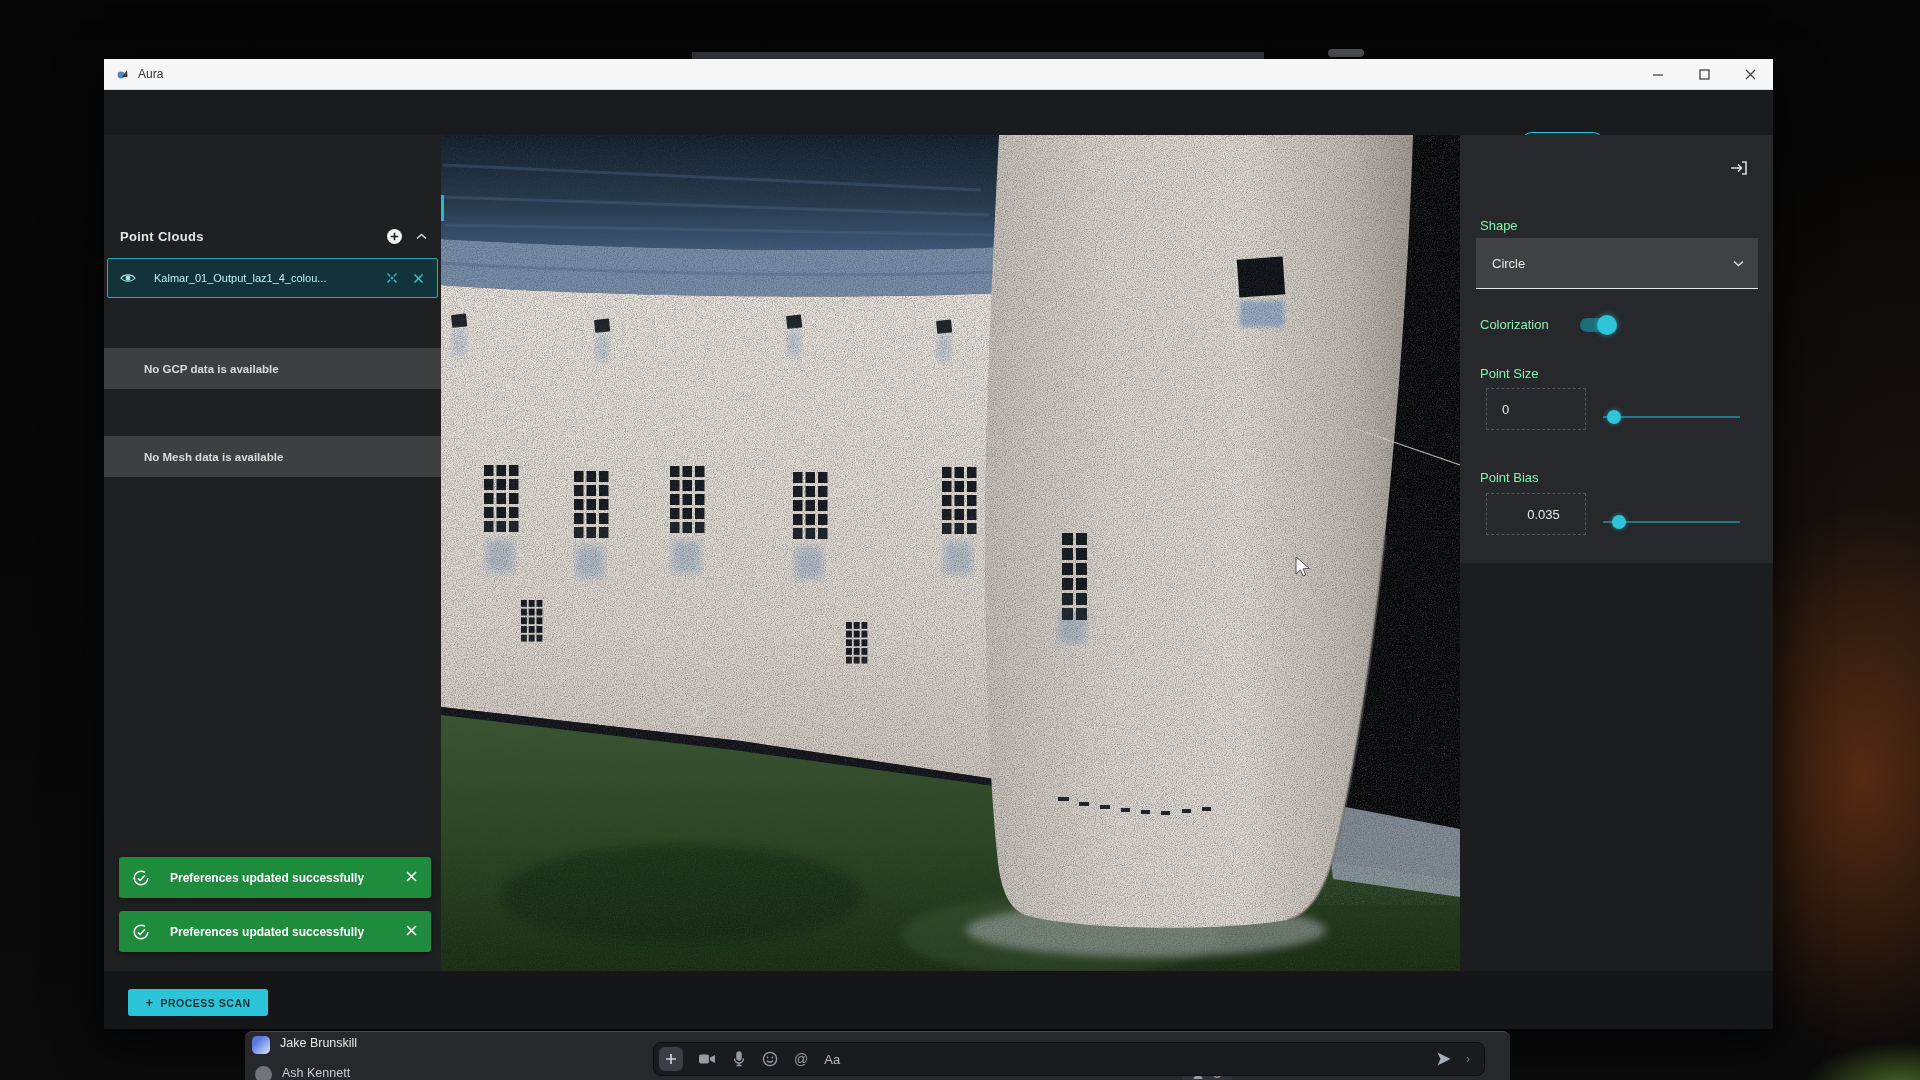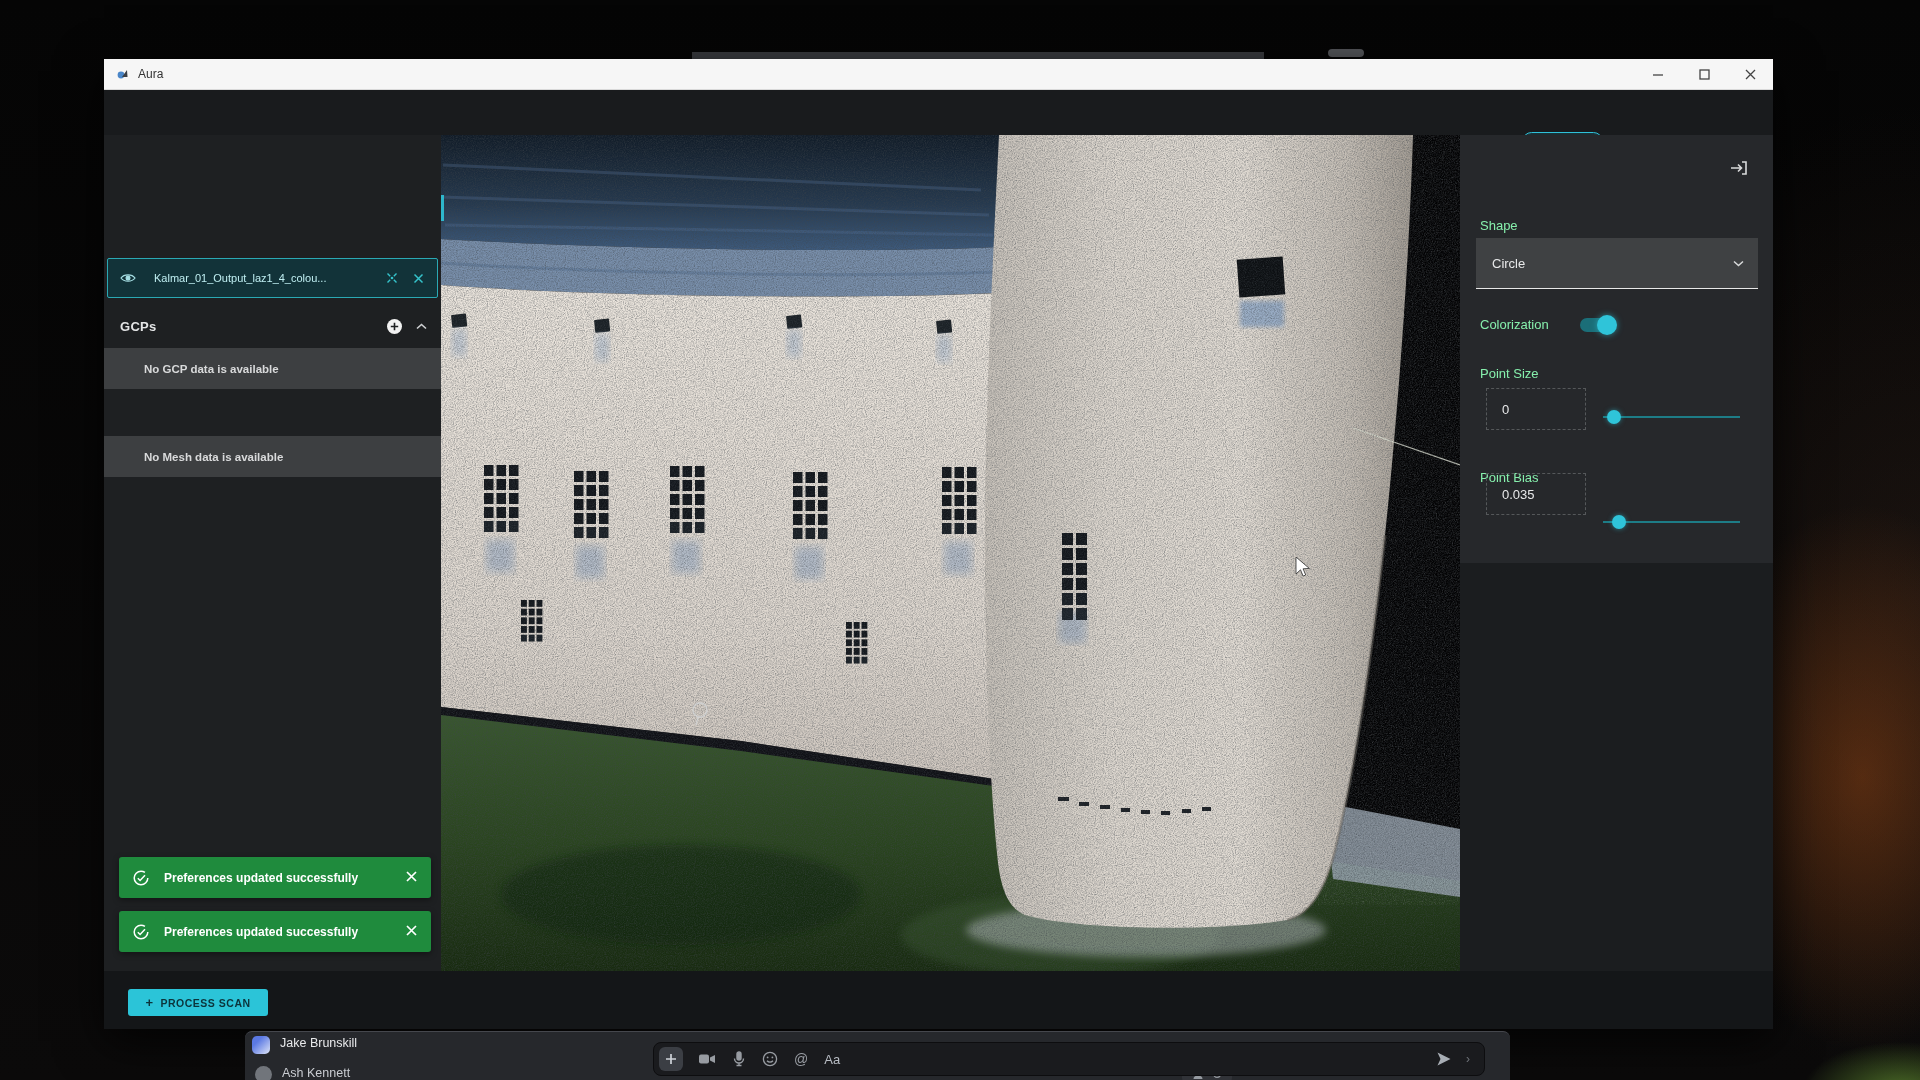--- a/index.html
+++ b/index.html
@@ -45,21 +45,21 @@
              display:flex; align-items:center; }
   #pc-item-label { font-size:11px; color:#bfeef1; margin-left:18px; width:232px; overflow:hidden;
                    white-space:nowrap; }
   .empty-row { position:absolute; left:0; width:337px; height:41px; background:#3d3f41;
                display:flex; align-items:center;font-weight:bold; }
   .empty-row span { font-size:11.5px; color:#d9dadb; margin-left:40px; }
 
   
   .toast { position:absolute; left:15px; width:312px; height:41px; background:#1f8b3d;
            border-radius:3px; display:flex; align-items:center; box-shadow:0 2px 6px rgba(0,0,0,.4); }
-  .toast-msg { font-size:12px; font-weight:bold; color:#fff; margin-left:14px; }
+  .toast-msg { font-size:12px; font-weight:bold; color:#fff; margin-left:20px; }
   .toast-x { position:absolute; right:13px; top:13px; }
   #bottom-strip { left:0; top:912px; width:1669px; height:58px; background:#141618; }
   #process-scan { position:absolute; left:24px; top:18px; width:140px; height:27px;
       background:#2bc4d8; border-radius:3px; display:flex; align-items:center; justify-content:center;
       gap:7px; color:#0c343b; font-size:10.5px; font-weight:bold; letter-spacing:.5px; }
 
   
   #viewport { left:337px; top:76px; width:1019px; height:836px; background:#000; }
 
   
@@ -272,58 +272,58 @@
             <path d="M4 5.5 L10 3 L16 5.5 L10 8 Z M4 5.5 V11.5 M16 5.5 V11.5"></path>
             <path d="M4 11.5 L10 9 L16 11.5 L10 14 Z" fill="#f0f0f0" stroke="none"></path>
           </svg>
         </span>
 
       <span id="license-badge">LICENSE</span>
       <span id="version-text">Version: INTERNAL_Rel...</span>
     </div>
 
     <div id="sidebar" class="abs">
-
-      <div id="pc-item">
-        <span style="margin-left:12px">
-          <svg width="16" height="12" fill="none" stroke="#a6dfe4" stroke-width="1.2">
-              <path d="M1 6 C4 1.8,12 1.8,15 6 C12 10.2,4 10.2,1 6 Z"></path>
-              <circle cx="8" cy="6" r="1.9" fill="#a6dfe4"></circle>
-            </svg>
-          </span>
-        <span id="pc-item-label">Kalmar_01_Output_laz1_4_colou...</span>
-        <span style="position:absolute;right:38px">
-          <svg width="14" height="14" stroke="#35c3cb" stroke-width="1.4">
-              <path d="M2.5 2.5l2.7 2.7M11.5 2.5L8.8 5.2M2.5 11.5l2.7-2.7M11.5 11.5L8.8 8.8"></path>
-              <circle cx="7" cy="7" r="1.3" fill="#35c3cb" stroke="none"></circle>
-            </svg>
-          </span>
-        <span style="position:absolute;right:13px">
-          <svg width="11" height="11" stroke="#35c3cb" stroke-width="1.5">
-              <path d="M1.5 1.5l8 8M9.5 1.5l-8 8"></path>
-            </svg>
-          </span>
-      </div>
-
-      <div class="sec-head" style="top:178px">
-        <span class="sec-title">GCPs</span>
+      <div class="sec-head" style="top:88px">
+        <span class="sec-title">Point Clouds</span>
         <span class="sec-ics">
           <span>
             <svg width="17" height="17">
                 <circle cx="8.5" cy="8.5" r="7.5" fill="#f2f2f2"></circle>
                 <path d="M8.5 4.8v7.4M4.8 8.5h7.4" stroke="#1e2022" stroke-width="1.6"></path>
               </svg>
             </span>
           <span>
             <svg width="11" height="7" fill="none" stroke="#cfd1d3" stroke-width="1.6">
                 <path d="M1 5.5 L5.5 1.5 L10 5.5"></path>
               </svg>
             </span>
         </span>
       </div>
+
+      <div id="pc-item">
+        <span style="margin-left:12px">
+          <svg width="16" height="12" fill="none" stroke="#a6dfe4" stroke-width="1.2">
+              <path d="M1 6 C4 1.8,12 1.8,15 6 C12 10.2,4 10.2,1 6 Z"></path>
+              <circle cx="8" cy="6" r="1.9" fill="#a6dfe4"></circle>
+            </svg>
+          </span>
+        <span id="pc-item-label">Kalmar_01_Output_laz1_4_colou...</span>
+        <span style="position:absolute;right:38px">
+          <svg width="14" height="14" stroke="#35c3cb" stroke-width="1.4">
+              <path d="M2.5 2.5l2.7 2.7M11.5 2.5L8.8 5.2M2.5 11.5l2.7-2.7M11.5 11.5L8.8 8.8"></path>
+              <circle cx="7" cy="7" r="1.3" fill="#35c3cb" stroke="none"></circle>
+            </svg>
+          </span>
+        <span style="position:absolute;right:13px">
+          <svg width="11" height="11" stroke="#35c3cb" stroke-width="1.5">
+              <path d="M1.5 1.5l8 8M9.5 1.5l-8 8"></path>
+            </svg>
+          </span>
+      </div>
+
       <div class="empty-row" style="top:213px">
         <span>No GCP data is available</span>
       </div>
 
       <div class="empty-row" style="top:301px">
         <span>No Mesh data is available</span>
       </div>
     </div>
 
     <div id="viewport" class="abs">
@@ -500,21 +500,21 @@
         <div id="toggle-thumb"></div>
       </div>
 
       <span class="rp-label" style="top:231px">Point Size</span>
       <input class="num-box" style="top: 253px;" value="0">
       <div class="slider" style="top:281px">
         <div class="thumb" style="left:4px"></div>
       </div>
 
       <span class="rp-label" style="top:335px">Point Bias</span>
-      <input class="num-box" style="top: 338px;" value="0.035">
+      <input class="num-box" style="top: 358px; text-align: center;" value="0.035">
       <div class="slider" style="top:386px">
         <div class="thumb" style="left:9px"></div>
       </div>
     </div>
 
     <div class="toast" style="top:798px">
       <span style="margin-left:13px">
         <svg width="18" height="18" fill="none" stroke="#fff" stroke-width="1.5">
             <circle cx="9" cy="9" r="6.8" stroke-dasharray="36 7"></circle>
             <path d="M5.8 9.2 l2.3 2.3 L13 6.2"></path>

